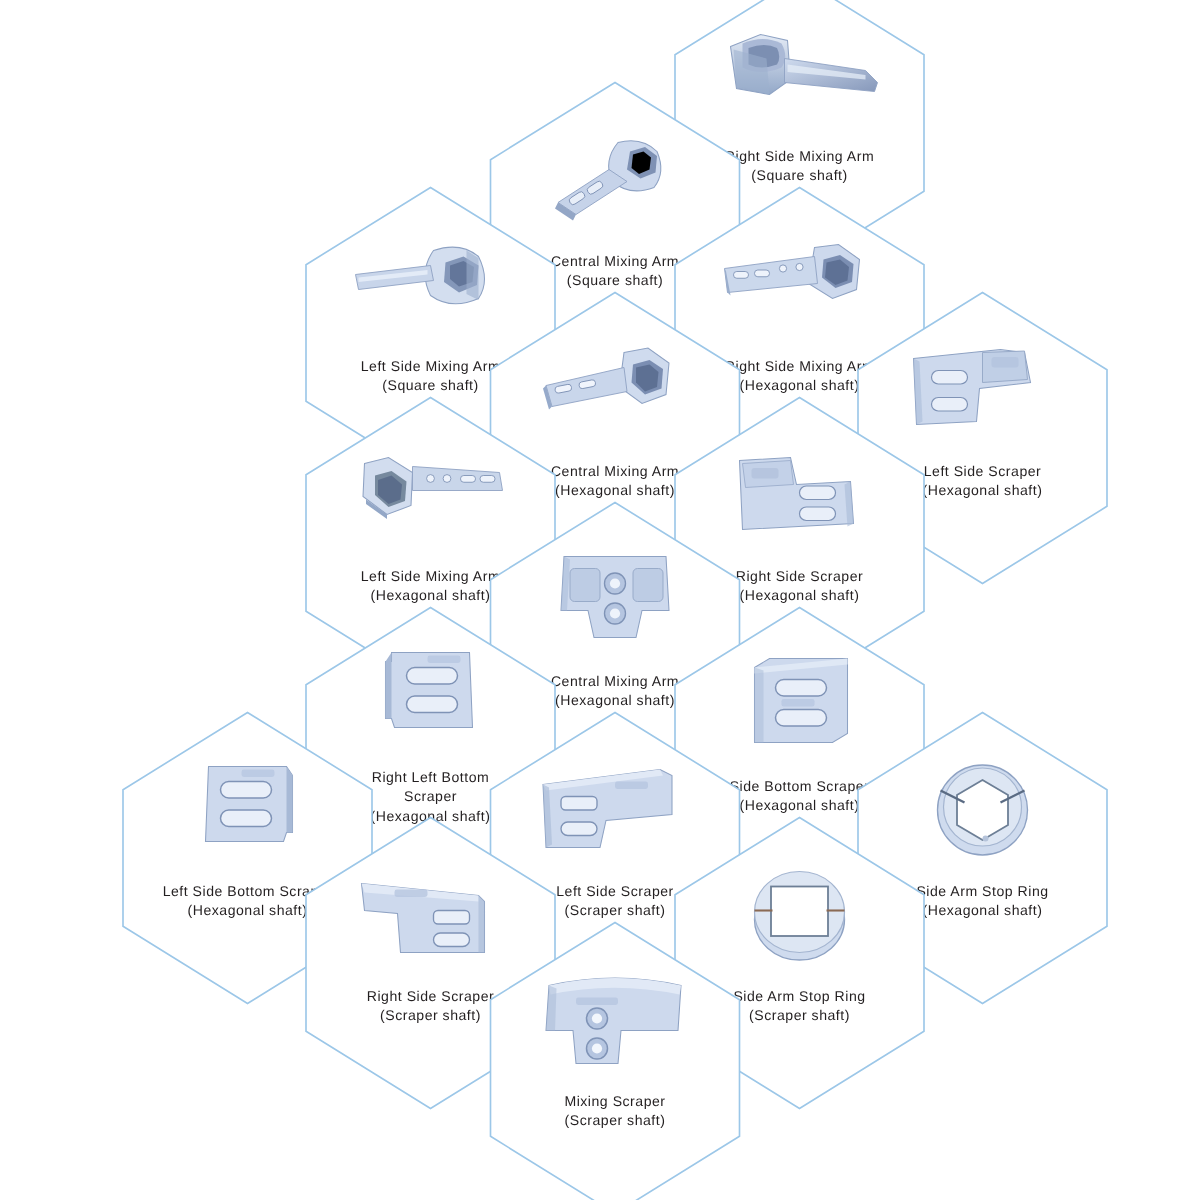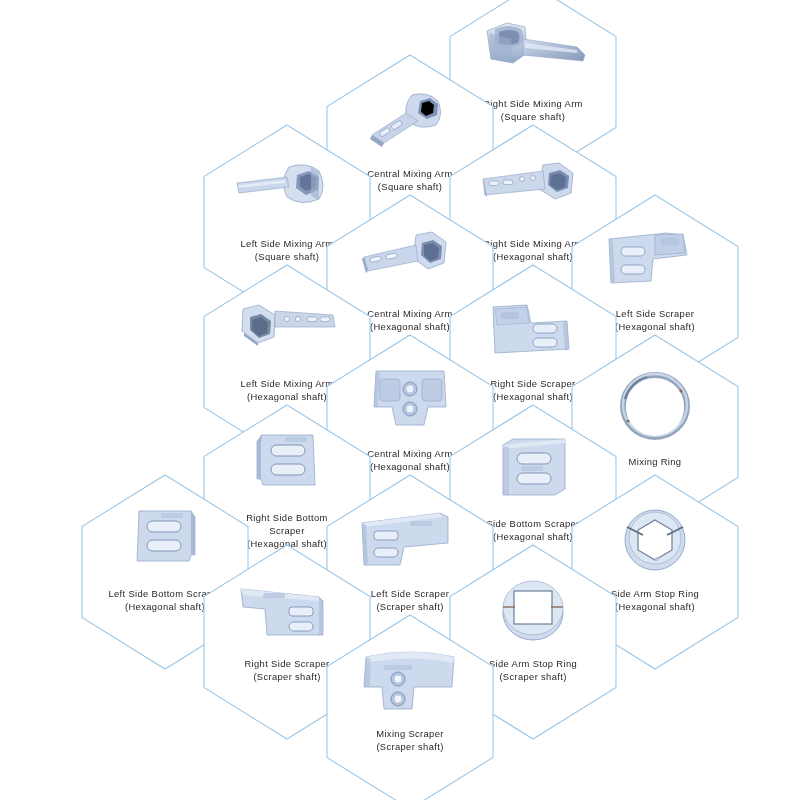--- a/index.html
+++ b/index.html
@@ -227,57 +227,37 @@
     <circle cx="60" cy="46" r="7" fill="#b5c5e0" stroke="#7f93b6" stroke-width=".9"></circle>
     <circle cx="60" cy="46" r="3.4" fill="#eef3fb"></circle>
     <path d="M26 8 L24 44 L28 44 L30 10 Z" fill="#aabcd8" opacity=".55"></path>
   </svg>
       </div>
       <div class="cap" style="top: 114px;">
         <span class="l2">Central Mixing Arm</span>
         <span class="l2">(Hexagonal shaft)</span>
       </div>
     </div>
-    <div class="cell" style="left: 655px; top: 432px;">
-      <div class="hexwrap">
-        <svg viewBox="0 0 172 198">
-          <polygon points="86,2 169,53.46 169,144.54 86,196 3,144.54 3,53.46" fill="#ffffff" stroke="#9cc7e8" stroke-width="1.1"></polygon>
-        </svg>
-      </div>
-      <div class="part" style="top: 36px;">
-        <svg viewBox="0 0 120 74">
-    <ellipse cx="60" cy="37" rx="32" ry="31" fill="none" stroke="#94a6bd" stroke-width="6"></ellipse>
-    <ellipse cx="60" cy="36" rx="32" ry="31" fill="none" stroke="#c9d6e6" stroke-width="2.4"></ellipse>
-    <ellipse cx="60" cy="39" rx="29" ry="28" fill="#ffffff"></ellipse>
-    <path d="M30 30 a32 31 0 0 1 22 -22" fill="none" stroke="#6d7f96" stroke-width="2.2"></path>
-    <circle cx="86" cy="22" r="1.6" fill="#8f6a52"></circle>
-    <circle cx="33" cy="52" r="1.6" fill="#8f6a52"></circle>
-  </svg>
-      </div>
-      <div class="cap" style="top: 122px;">
-        <span class="l2">Mixing Ring</span>
-      </div>
-    </div>
     <div class="cell" style="left: 287px; top: 502px;">
       <div class="hexwrap">
         <svg viewBox="0 0 172 198">
           <polygon points="86,2 169,53.46 169,144.54 86,196 3,144.54 3,53.46" fill="#ffffff" stroke="#9cc7e8" stroke-width="1.1"></polygon>
         </svg>
       </div>
       <div class="part" style="top: 24px;">
         <svg viewBox="0 0 120 74">
     <path d="M34 8 L86 8 L88 58 L36 58 L34 52 L30 52 L30 14 L34 14 Z" fill="#cdd9ed" stroke="#8ea2c3" stroke-width=".7"></path>
     <rect x="44" y="18" width="34" height="11" rx="5.5" fill="#e9eff9" stroke="#7f93b6" stroke-width="1"></rect>
     <rect x="44" y="37" width="34" height="11" rx="5.5" fill="#e9eff9" stroke="#7f93b6" stroke-width="1"></rect>
     <rect x="58" y="10" width="22" height="5" rx="1.6" fill="#b8c7e1" opacity=".8"></rect>
     <path d="M34 8 L30 14 L30 52 L34 52 Z" fill="#a7b9d6"></path>
   </svg>
       </div>
       <div class="cap" style="top: 108px;">
-        <span class="l2">Right Side Bottom</span>
+        <span class="l2">Right Left Bottom</span>
         <span class="l2">Scraper</span>
         <span class="l2">(Hexagonal shaft)</span>
       </div>
     </div>
     <div class="cell" style="left: 533px; top: 502px;">
       <div class="hexwrap">
         <svg viewBox="0 0 172 198">
           <polygon points="86,2 169,53.46 169,144.54 86,196 3,144.54 3,53.46" fill="#ffffff" stroke="#9cc7e8" stroke-width="1.1"></polygon>
         </svg>
       </div>

